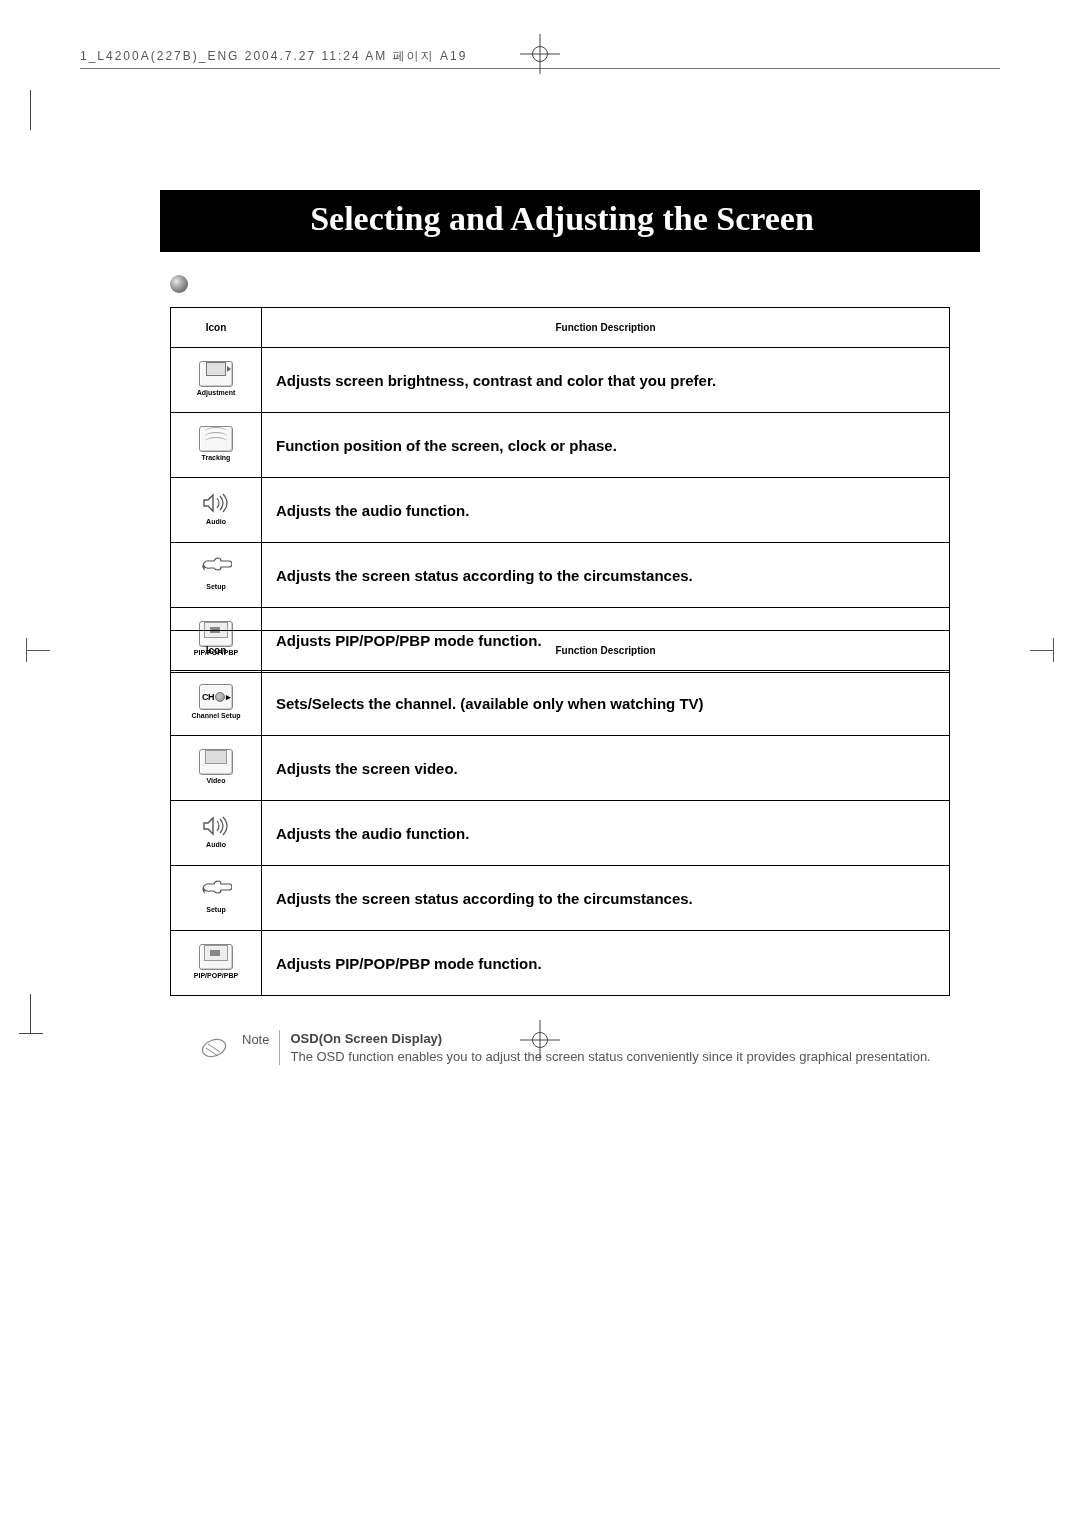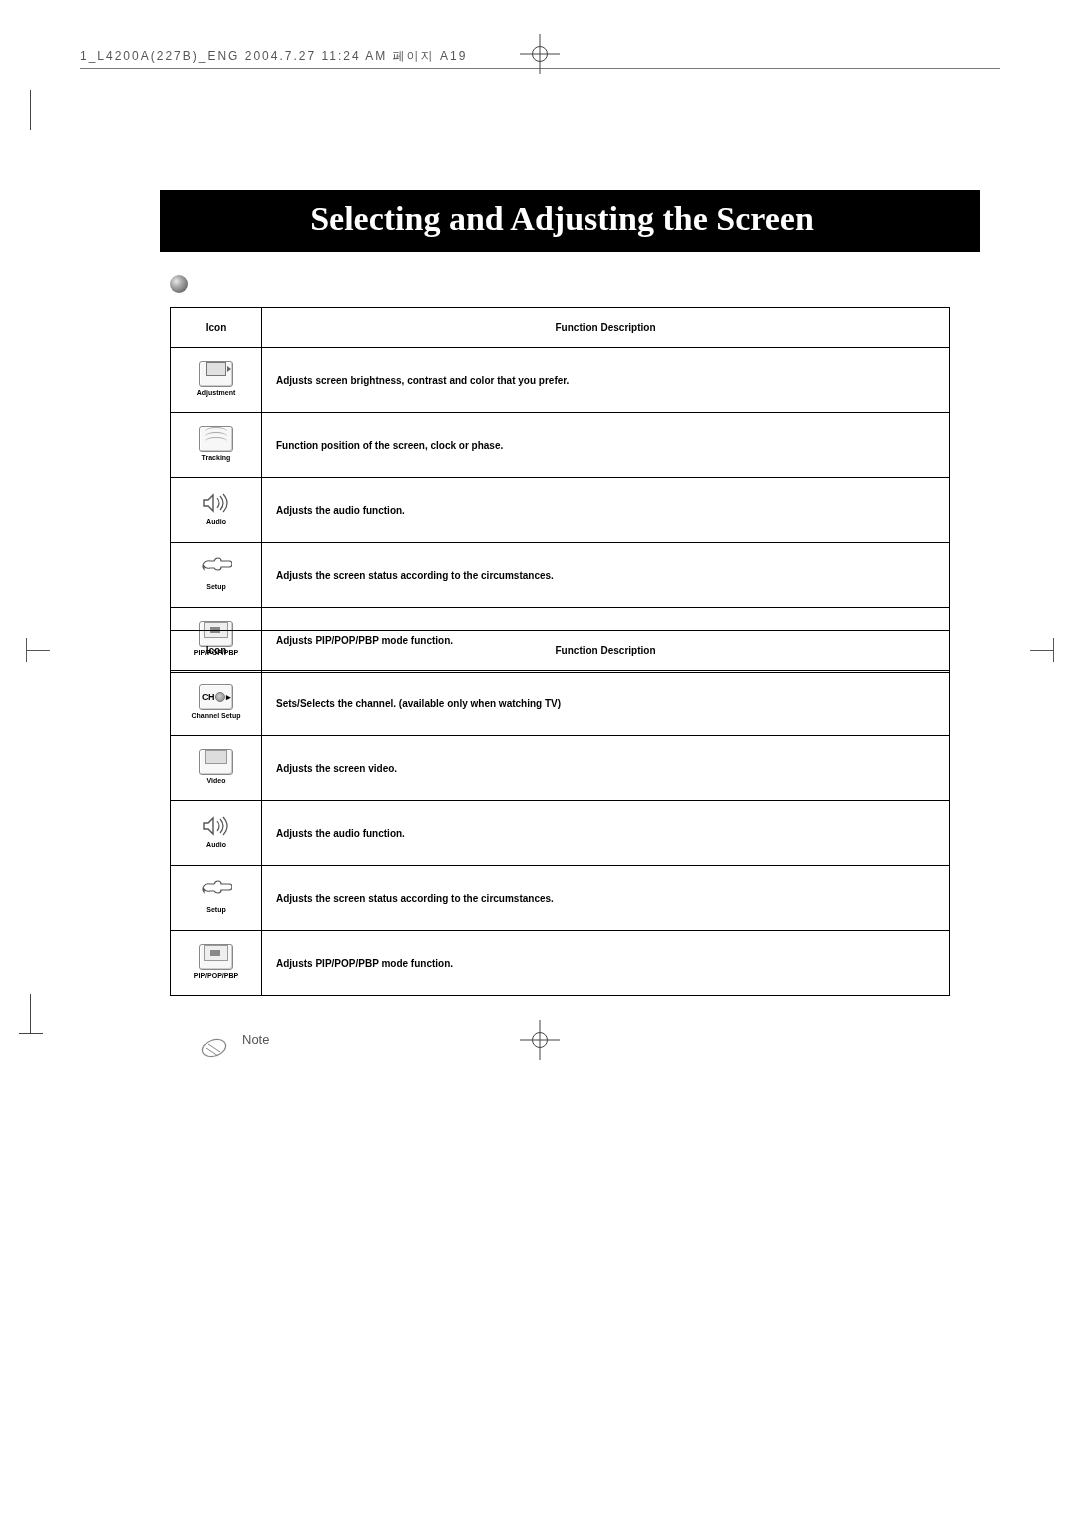--- a/index.html
+++ b/index.html
@@ -99,21 +99,21 @@
     padding: 0;
     vertical-align: middle;
   }
   table.osd th {
     font-size: 10px; font-weight: 700;
     padding: 14px 4px;
     text-align: center;
   }
   table.osd th.icon-col { width: 82px; }
   table.osd td.desc {
-    font-size: 10px; font-weight: 700;
+    font-size: 15px; font-weight: 700;
     padding: 10px 14px;
     height: 44px;
   }
   td.icon-cell {
     text-align: center;
     padding: 4px 2px 2px 2px;
   }
   .icon-box {
     display: inline-block;
   }
@@ -413,17 +413,21 @@
 
   <div class="note">
     <span class="note-icon">
       <svg width="32" height="28" viewBox="0 0 32 28">
         <ellipse cx="14" cy="16" rx="12" ry="8" fill="none" stroke="#888" stroke-width="1.2" transform="rotate(-20 14 16)"></ellipse>
         <line x1="8" y1="12" x2="20" y2="20" stroke="#888" stroke-width="1"></line>
         <line x1="6" y1="16" x2="18" y2="24" stroke="#888" stroke-width="1"></line>
       </svg>
     </span>
     <span class="note-label">Note</span>
+    <span class="note-body">
+      <span class="nt">OSD(On Screen Display)</span><br>
+      <span>The OSD function enables you to adjust the screen status conveniently since it provides graphical presentation.</span>
+    </span>
   </div>
 
   <div class="page-num">A19</div>
 
 </div>
 
 </body></html>

